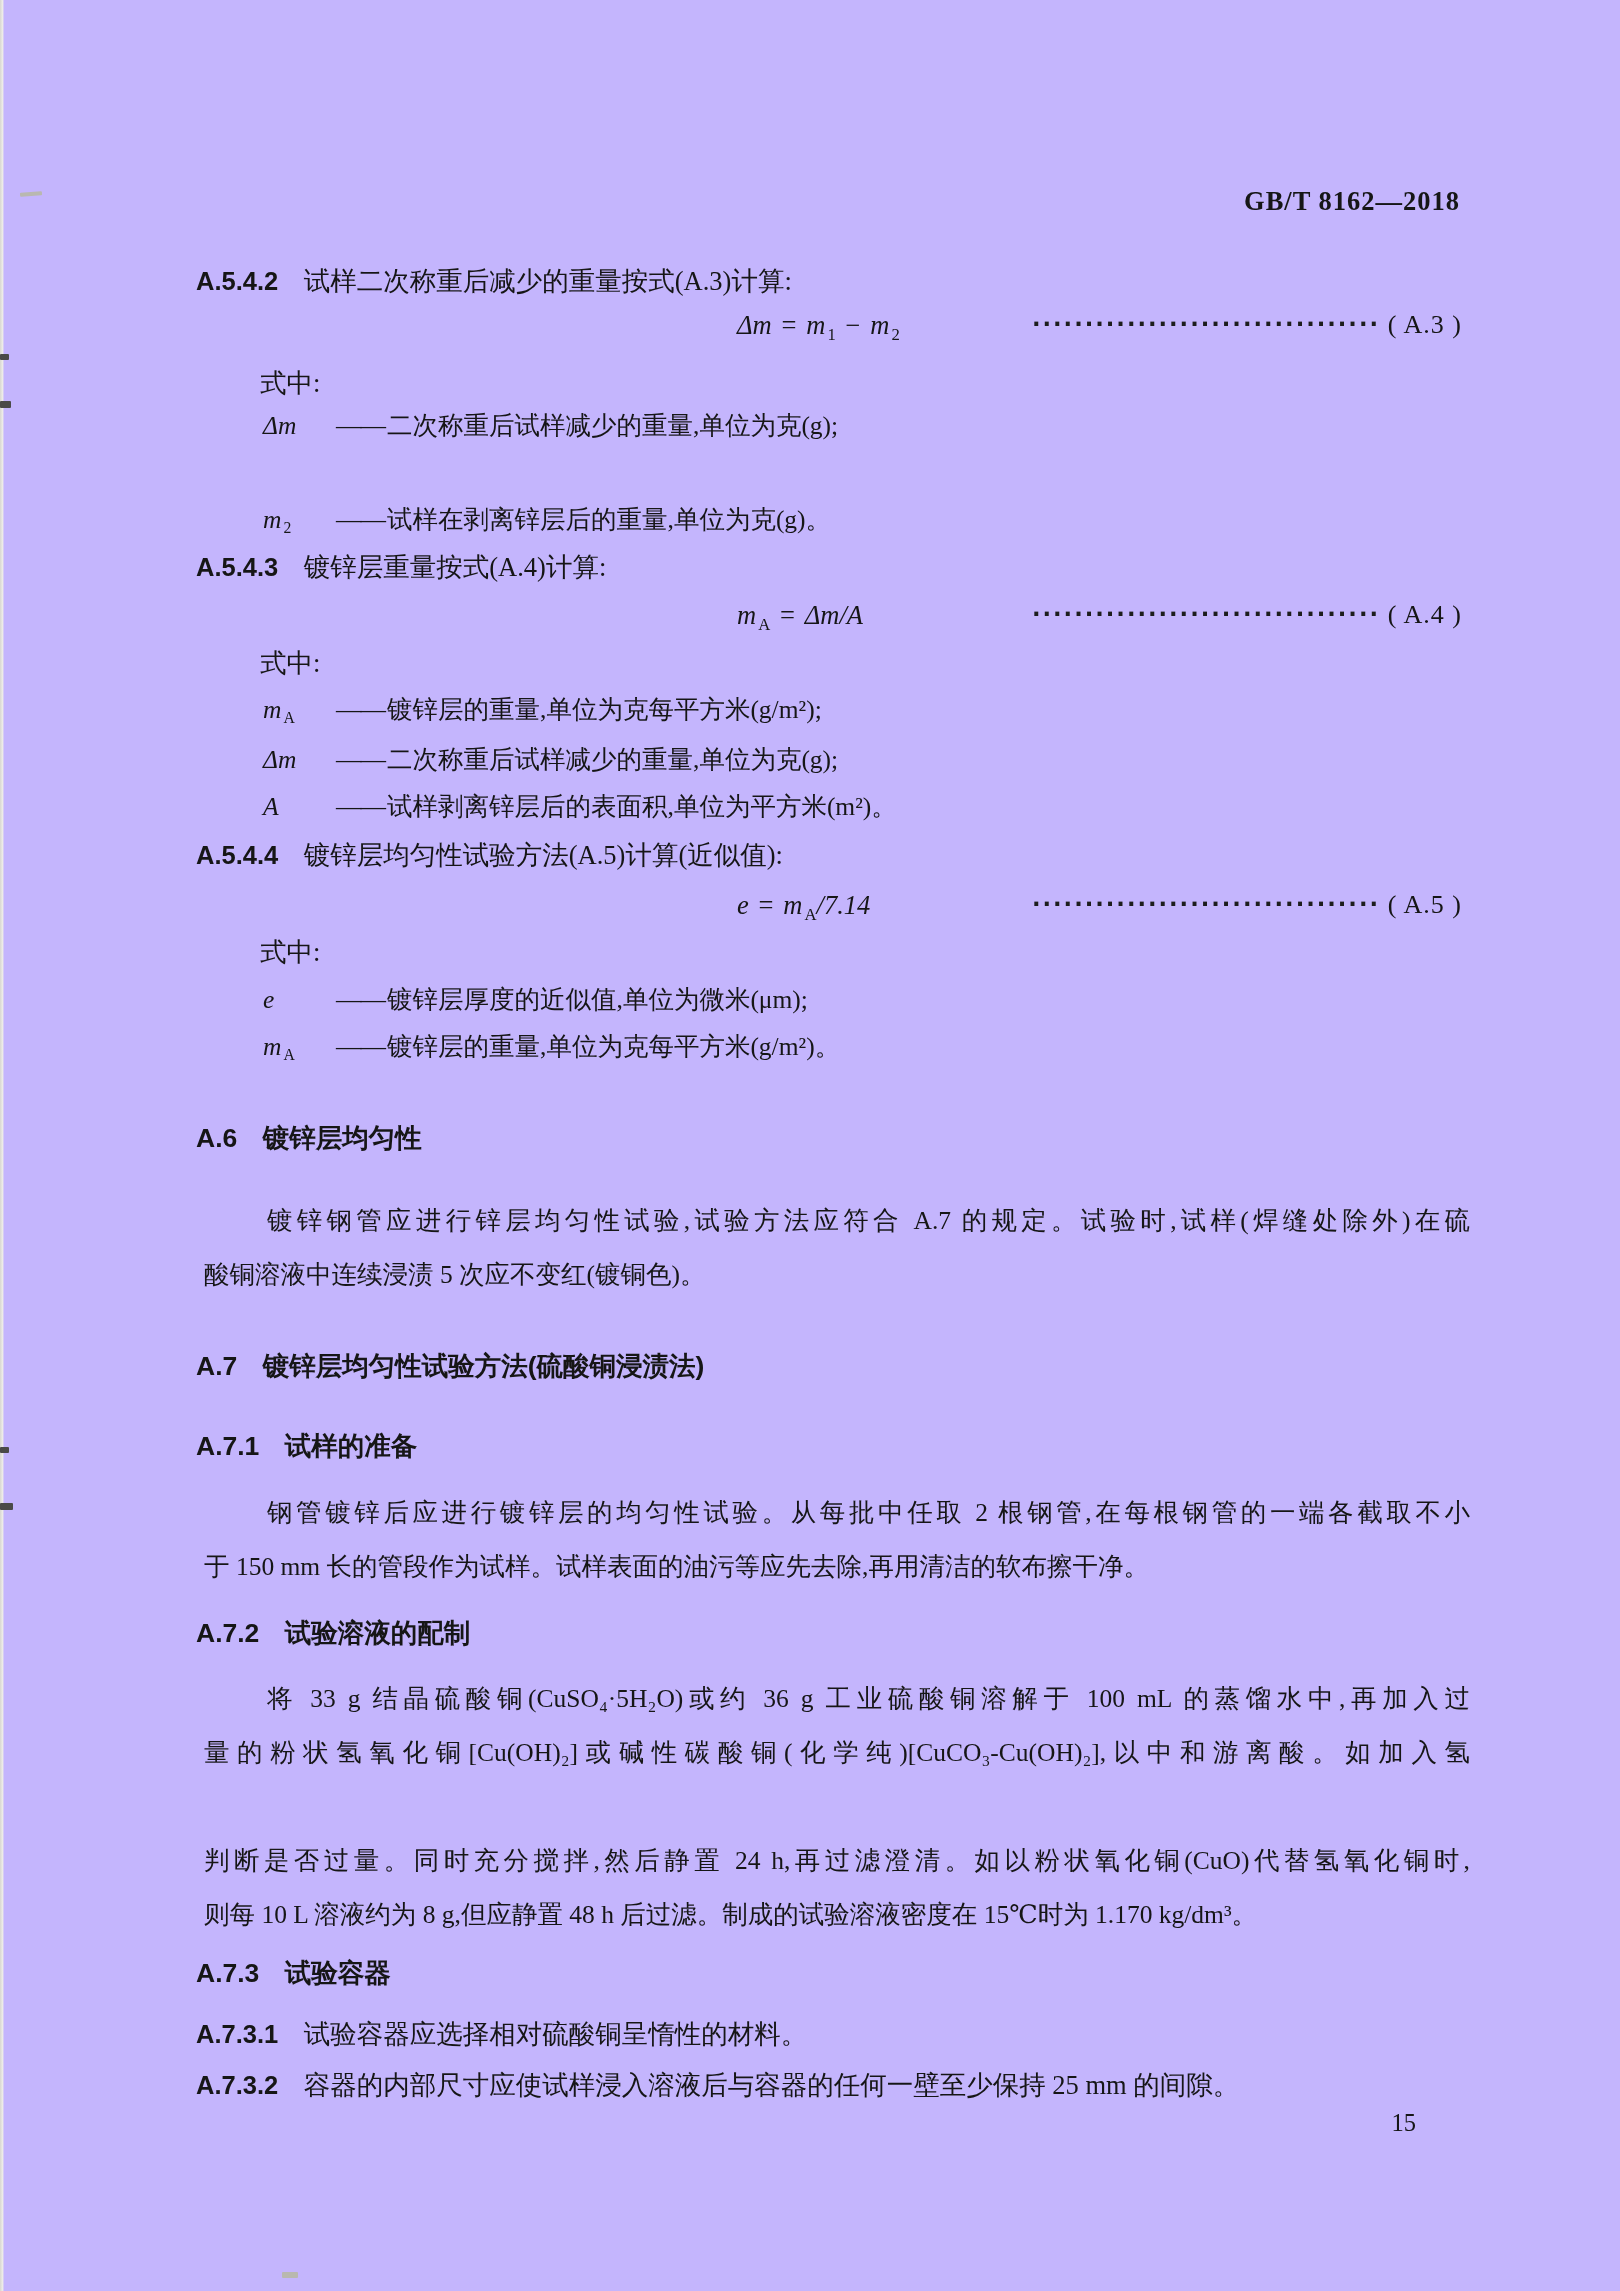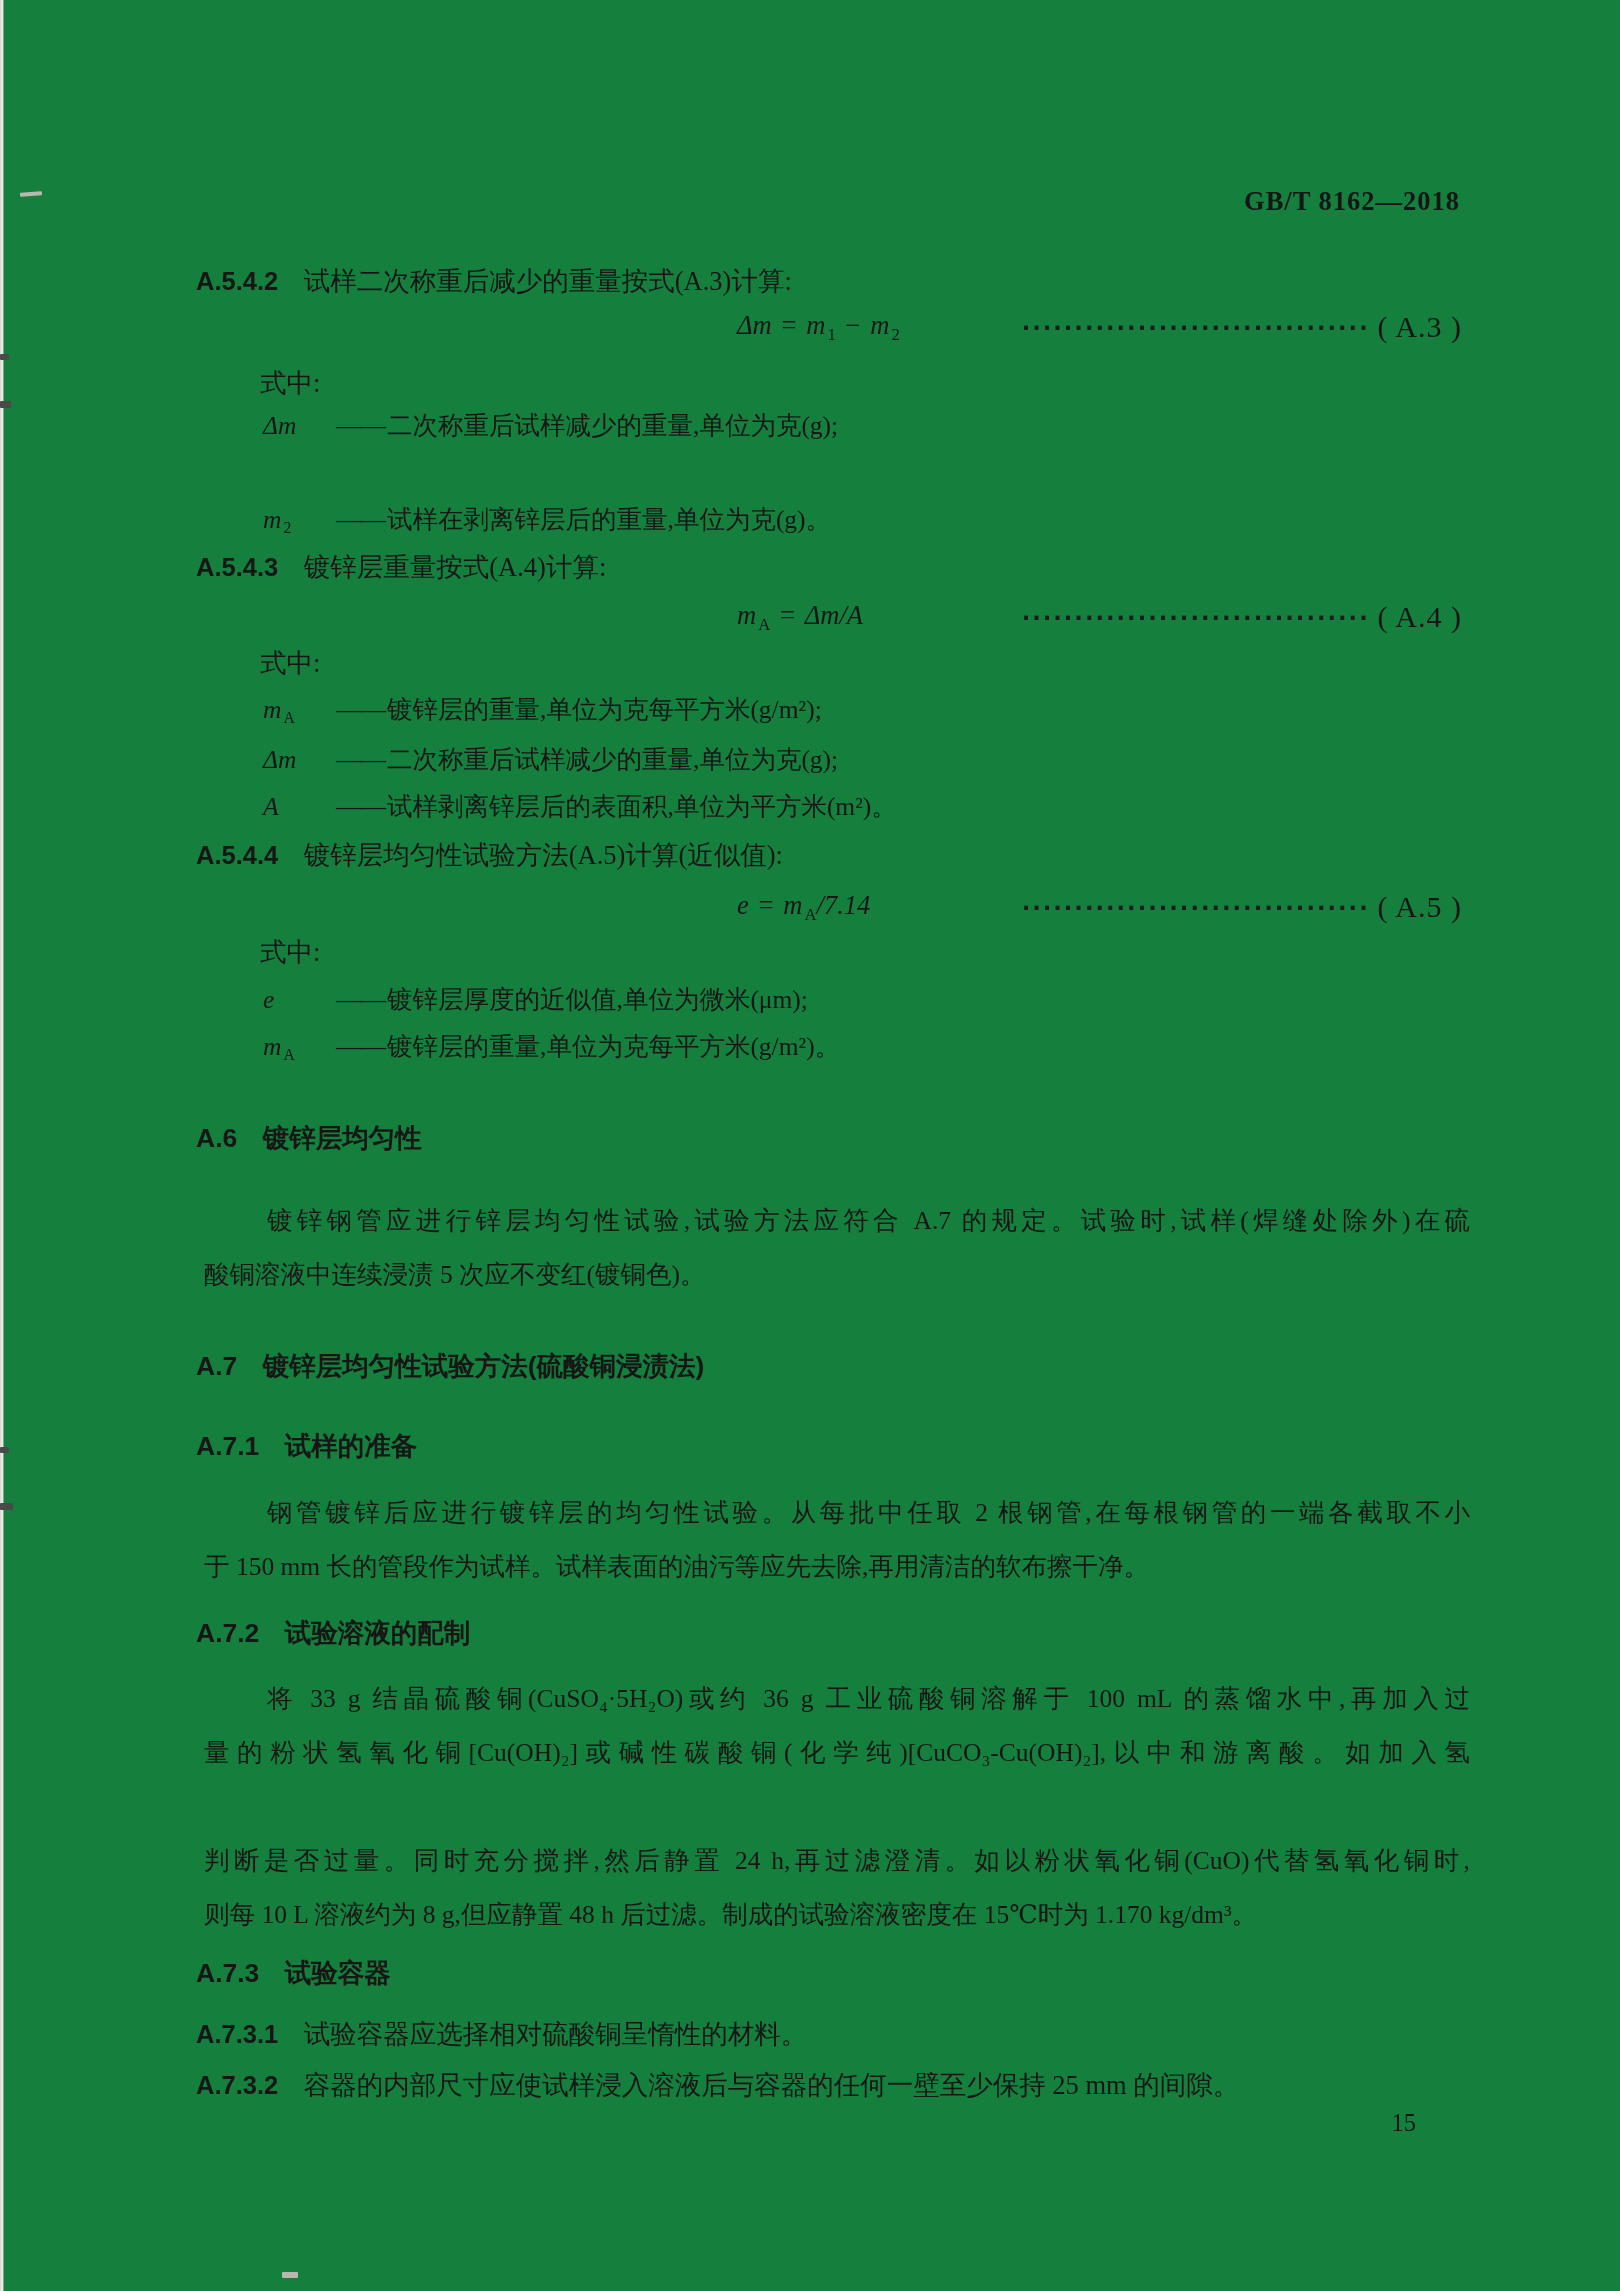--- a/index.html
+++ b/index.html
@@ -1,20 +1,20 @@
 <!DOCTYPE html>
 <html><head>
 <meta charset="utf-8">
 <style>
   html,body{margin:0;padding:0;}
   body{background:#e9e9e6;}
   .page{
     position:relative;
     width:1620px;height:2292px;
-    background:#15803d;
+    background:#c4b5fd;
     overflow:hidden;
     color:#161616;
     font-family:"Liberation Serif","DejaVu Serif",serif;
     font-size:25.5px;
   }
   
   .page::before{
     content:"";position:absolute;left:0;top:0;width:3.9px;height:100%;
     background:linear-gradient(to right,#d8d7d1,#efeeea 70%,rgba(0,0,0,0));
   }
@@ -42,21 +42,21 @@
     font-family:"Liberation Serif","DejaVu Serif",serif;
   }
   .fexpr .op{font-style:normal;padding:0 9.8px;}
   .fexpr sub{font-size:16.7px;font-style:normal;vertical-align:-5.9px;margin-left:2px;}
   .fleader{position:absolute;right:0;top:0;white-space:nowrap;}
   .dots{
     font-weight:bold;letter-spacing:2px;font-size:22.5px;color:#1d1d1d;
     vertical-align:1px;
     font-family:"DejaVu Sans","Liberation Sans",sans-serif;
   }
-  .flabel{font-size:30px;margin-left:7.8px;letter-spacing:1px;}
+  .flabel{font-size:26px;margin-left:7.8px;letter-spacing:1px;}
   .where{position:absolute;left:260px;font-size:26.5px;}
   .defrow{position:absolute;left:263px;white-space:nowrap;font-size:25.5px;}
   .defrow .sym{
     display:inline-block;min-width:73px;
     font-style:italic;font-family:"Liberation Serif","DejaVu Serif",serif;
   }
   .defrow .sym sub{font-size:15.7px;font-style:normal;vertical-align:-4.9px;margin-left:2px;}
   .defrow .dash{letter-spacing:-1px;margin-right:2px;}
   .pline{
     position:absolute;left:204px;width:1266px;

